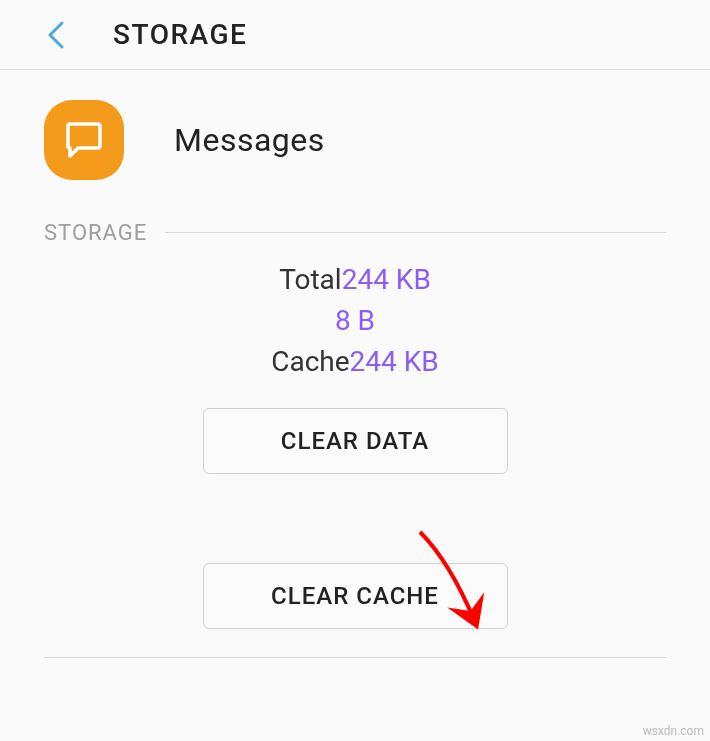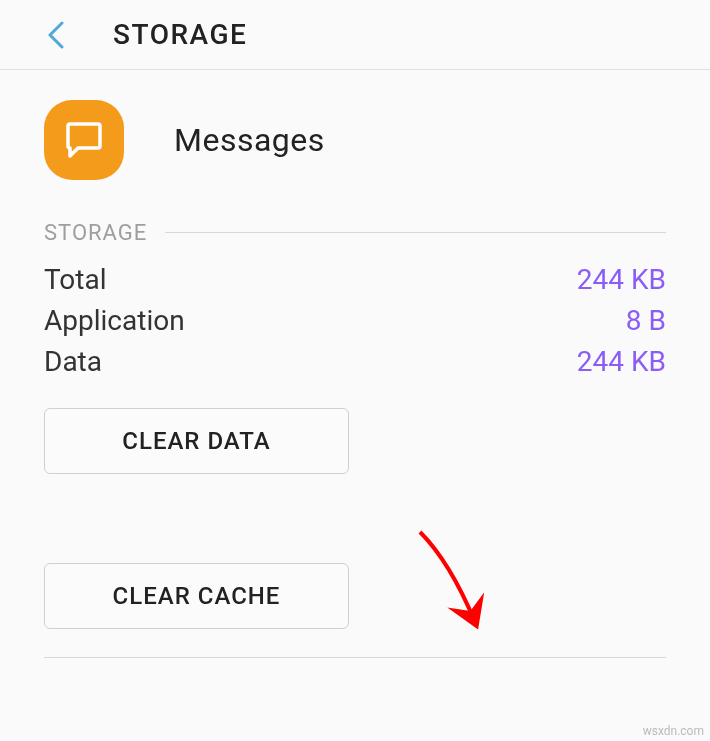--- a/index.html
+++ b/index.html
@@ -66,36 +66,36 @@
       color: #9e9e9e;
       margin-right: 18px;
     }
     .section-divider {
       flex: 1;
       height: 1px;
       background: #d8d8d8;
     }
     .kv-row {
       display: flex;
-      justify-content: space-between;
+      justify-content: center;
       align-items: center;
       padding: 4px 44px;
       font-size: 28px;
     }
     .kv-label {
       color: #333;
       font-weight: 400;
     }
     .kv-value {
       color: #8b5cf6;
       font-weight: 400;
     }
     .button-row {
       display: flex;
-      justify-content: flex-start;
+      justify-content: center;
       padding: 26px 44px 10px 44px;
     }
     .action-button {
       background: #fbfbfb;
       border: 1px solid #d0d0d0;
       border-radius: 6px;
       padding: 18px 0;
       width: 305px;
       font-size: 24px;
       font-weight: 500;
@@ -151,26 +151,25 @@
   <div class="section-title">STORAGE</div>
   <div class="section-divider"></div>
 </div>
 
 <div class="kv-row">
   <span class="kv-label">Total</span>
   <span class="kv-value">244 KB</span>
 </div>
 
 <div class="kv-row">
-  <span class="kv-label">Application</span>
   <span class="kv-value">8 B</span>
 </div>
 
 <div class="kv-row">
-  <span class="kv-label">Data</span>
+  <span class="kv-label">Cache</span>
   <span class="kv-value">244 KB</span>
 </div>
 
 <div class="button-row">
   <button class="action-button">CLEAR DATA</button>
 </div>
 
 <div class="spacer"></div>
 
 <div class="kv-row">

